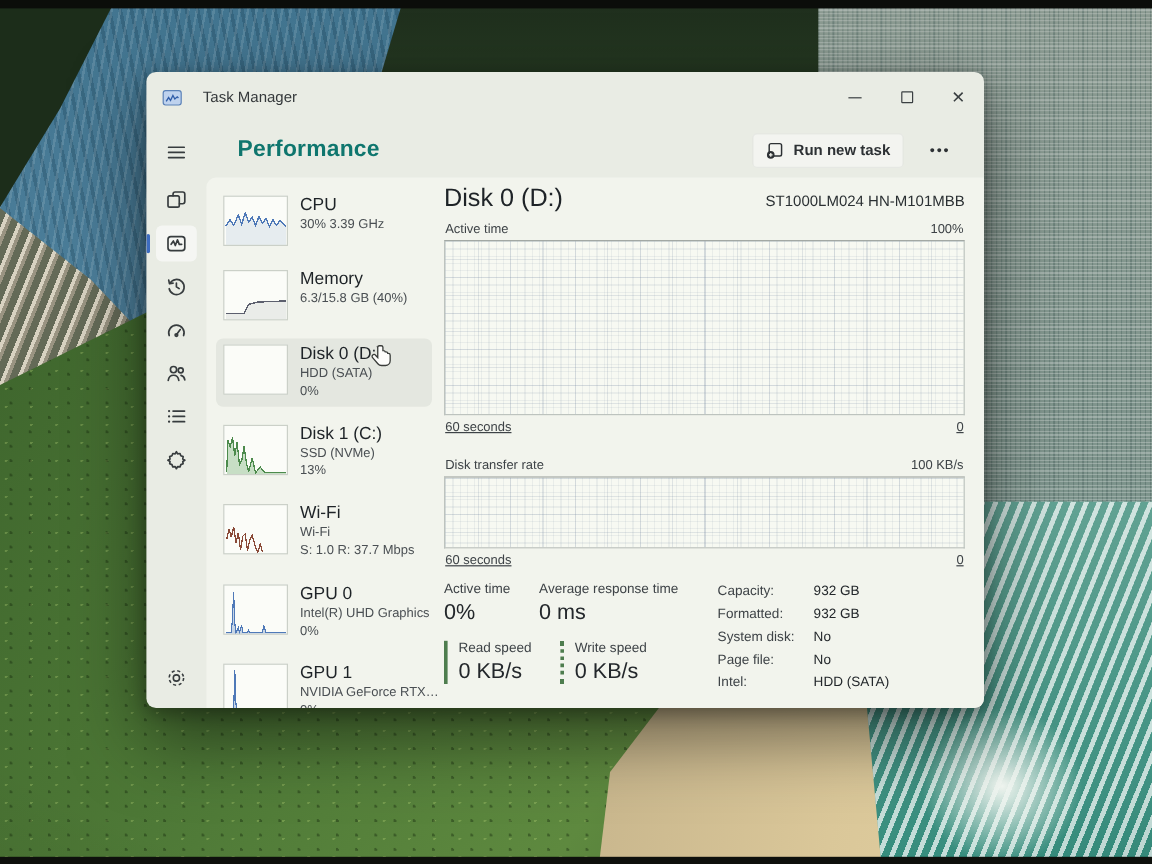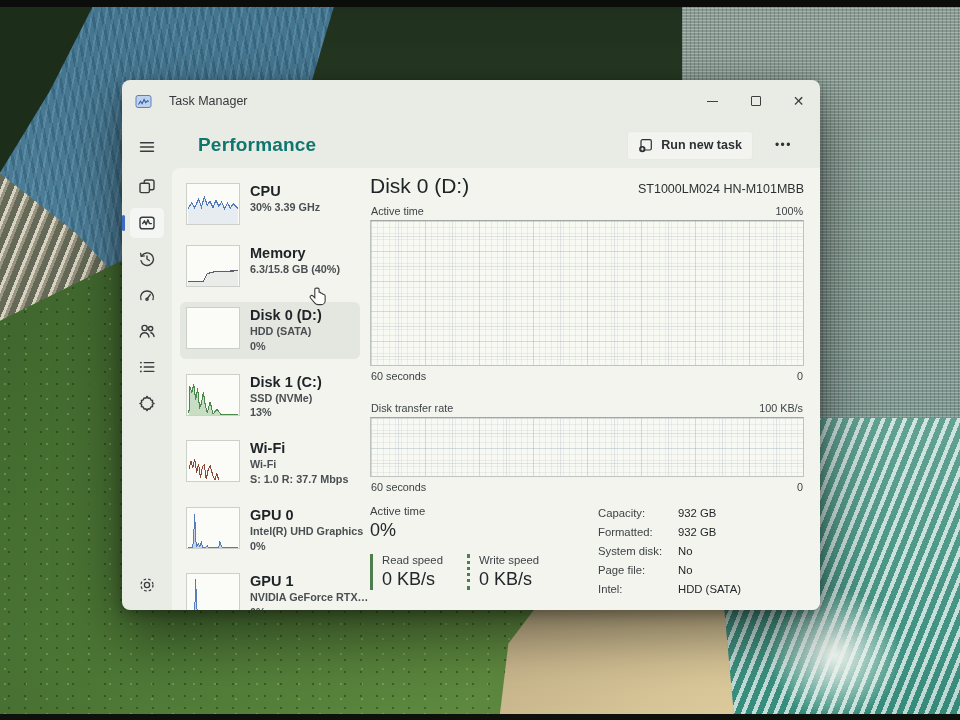--- a/index.html
+++ b/index.html
@@ -44,21 +44,21 @@
       repeating-linear-gradient(112deg, rgba(255,255,255,.70) 0 4px, rgba(255,255,255,0) 4px 10px),
       linear-gradient(180deg,#5ea393,#2f8f7d);
     clip-path:polygon(32% 0,100% 0,100% 100%,6% 100%,0 48%); }
   .foam-white { right:6%; bottom:0; width:14%; height:18%;
     background:radial-gradient(closest-side,#f2f7f2,rgba(242,247,242,0)); }
   .vignette { inset:0; background:radial-gradient(120% 100% at 50% 45%, transparent 60%, rgba(0,0,0,.18)); }
   .bezel-top { left:0; top:0; width:100%; height:7px; background:#0b0d0a; }
   .bezel-bottom { left:0; bottom:0; width:100%; height:6px; background:#0e100c; }
 
   
-  .window { position:absolute; left:122px; top:80px; width:698px; height:530px;
+  .window { position:absolute; left:122px; top:60px; width:698px; height:530px;
     background:#e9ece4; border-radius:8px; overflow:hidden;
     box-shadow:0 24px 60px rgba(0,0,0,.50), 0 4px 14px rgba(0,0,0,.30);
     color:#24282b; }
 
   .titlebar { height:42px; display:flex; align-items:center; padding-left:13px; }
   .app-icon { width:17px; height:17px; flex:0 0 auto; }
   .app-title { margin-left:17px; font-size:12.5px; color:#35393b; }
   .controls { margin-left:auto; display:flex; height:100%; }
   .ctl { width:43px; height:100%; display:flex; align-items:center; justify-content:center;
          color:#3b4042; font-size:13px; cursor:default; }
@@ -96,32 +96,32 @@
     background:#f2f4ed; border-top-left-radius:8px; }
 
   
   .perf-list { position:absolute; left:0; top:0; bottom:0; width:192px; padding:10px 4px 0 8px; }
   .perf-item { display:flex; gap:10px; align-items:flex-start; padding:5px 6px;
     border-radius:6px; margin-bottom:10px; }
   .perf-item.selected { background:rgba(60,70,60,.07); }
   .thumb { width:54px; height:42px; flex:0 0 auto; background:#fbfcf8;
     border:1px solid #cbd0c8; }
   .thumb svg { width:100%; height:100%; display:block; }
-  .pi-text { min-width:0;font-weight:bold; }
+  .pi-text { min-width:0; }
   .pi-title { font-size:14.5px; color:#1e2327; line-height:1.2; white-space:nowrap; }
   .pi-sub { font-size:10.8px; color:#4a4f53; line-height:1.35; white-space:nowrap; }
 
   
   .detail { position:absolute; left:198px; right:16px; top:6px; bottom:0; }
   .detail-header { display:flex; align-items:baseline; margin-bottom:6px; }
   .detail-title { font-size:21px; color:#1e2327; }
   .detail-device { margin-left:auto; font-size:12.5px; color:#2b3033; }
   .axis-row { display:flex; justify-content:space-between; font-size:10.8px; color:#3e4347;
     margin:7px 1px 3px; }
-  .axis-row.foot { margin:4px 1px 8px; }
+  .axis-row.foot { margin:4px 1px 8px;text-decoration:underline; }
   .chart { border:1px solid #bdc3be; border-top-color:#a2a8a4; background:
       repeating-linear-gradient(to right, rgba(110,130,155,.10) 0 1px, transparent 1px 6px),
       repeating-linear-gradient(to bottom, rgba(110,130,155,.10) 0 1px, transparent 1px 6px),
       repeating-linear-gradient(to right, rgba(100,120,150,.17) 0 1px, transparent 1px 27px),
       repeating-linear-gradient(to bottom, rgba(100,120,150,.17) 0 1px, transparent 1px 15px),
       #f7f9f2; }
   .chart1 { height:146px; }
   .chart2 { height:60px; }
 
   .stats { display:flex; margin-top:12px; }
@@ -377,20 +377,24 @@
         <span>0</span>
       </div>
 
       <div class="stats">
         <div class="stats-left">
           <div class="sl-row">
             <div class="stat">
               <div class="stat-label">Active time</div>
               <div class="stat-value">0%</div>
             </div>
+            <div class="stat">
+              <div class="stat-label">Average response time</div>
+              <div class="stat-value">0 ms</div>
+            </div>
           </div>
           <div class="sl-row">
             <div class="stat legend-solid">
               <div class="stat-label">Read speed</div>
               <div class="stat-value">0 KB/s</div>
             </div>
             <div class="stat legend-dotted">
               <div class="stat-label">Write speed</div>
               <div class="stat-value">0 KB/s</div>
             </div>

